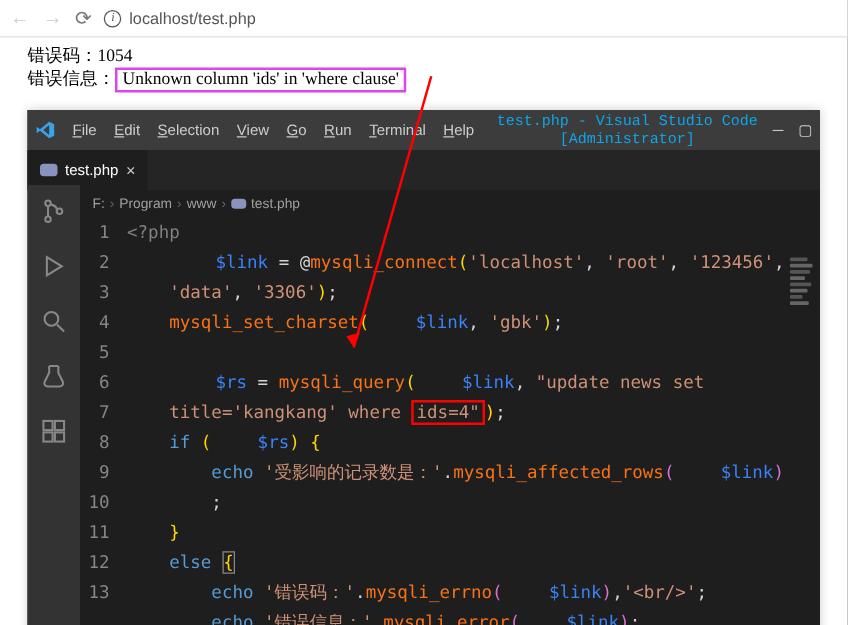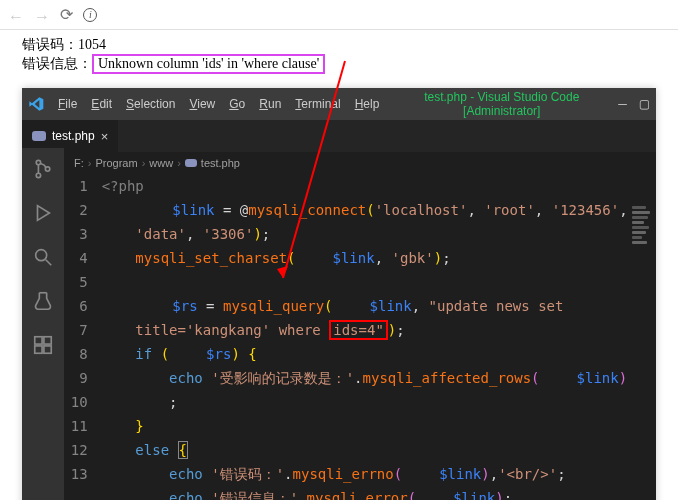--- a/index.html
+++ b/index.html
@@ -10,21 +10,21 @@
   .url-area { display: flex; align-items: center; gap: 6px; }
   .url-info { width: 14px; height: 14px; border: 1px solid #555; border-radius: 50%; display: inline-flex; align-items: center; justify-content: center; font-size: 10px; font-family: serif; font-style: italic; }
   .page-content { padding: 6px 22px; font-size: 14px; font-family: "SimSun", serif; color: #000; }
   .highlight-box { border: 2px solid #d946ef; padding: 0 4px; display: inline-block; }
   .editor-wrap { margin: 8px 22px 0 22px; background: #1e1e1e; box-shadow: 0 0 8px rgba(0,0,0,.2); position: relative; }
   .titlebar { height: 28px; background: #3c3c3c; display: flex; align-items: center; font-size: 12px; color: #ccc; padding: 16px 6px; }
   .titlebar .vsicon { width: 16px; height: 16px; margin-right: 8px; }
   .menu { display: flex; gap: 2px; }
   .menu span { padding: 2px 6px; cursor: pointer; }
   .menu span u { text-decoration: underline; }
-  .title { flex: 1; text-align: center; color: #22c55e; }
+  .title { flex: 1; text-align: center; color: #0ea5e9; font-family: Liberation Mono, monospace; }
   .win-controls { display: flex; gap: 12px; color: #ccc; font-size: 12px; }
   .tabs { height: 32px; background: #252526; display: flex; align-items: stretch; }
   .tab { background: #1e1e1e; display: flex; align-items: center; padding: 0 10px; gap: 6px; color: #fff; font-size: 12px; }
   .php-ico { width: 14px; height: 10px; background: #8993be; border-radius: 3px; display: inline-block; }
   .tab .close { font-size: 13px; color: #ccc; cursor: pointer; }
   .activitybar { position: absolute; left: 0; top: 60px; bottom: 0; width: 42px; background: #333333; display: flex; flex-direction: column; align-items: center; padding-top: 10px; gap: 22px; color: #888; }
   .activitybar .aicon { width: 22px; height: 22px; cursor: pointer; }
   .activitybar .aicon svg { width: 100%; height: 100%; }
   .breadcrumb { margin-left: 42px; height: 22px; background: #1e1e1e; display: flex; align-items: center; padding: 0 10px; font-size: 11px; color: #a0a0a0; gap: 4px; }
   .breadcrumb .sep { color: #666; }
@@ -46,20 +46,21 @@
 </style>
 </head>
 <body>
 
 <div class="browser-bar">
   <span class="nav-arrow disabled">←</span>
   <span class="nav-arrow disabled">→</span>
   <span class="nav-arrow">⟳</span>
   <div class="url-area">
     <span class="url-info">i</span>
+    <span>localhost/test.php</span>
   </div>
 </div>
 
 <div class="page-content">
   <div>
     <span>错误码：</span><span>1054</span>
   </div>
   <div>
     <span>错误信息：</span><span class="highlight-box">Unknown column 'ids' in 'where clause'</span>
   </div>

